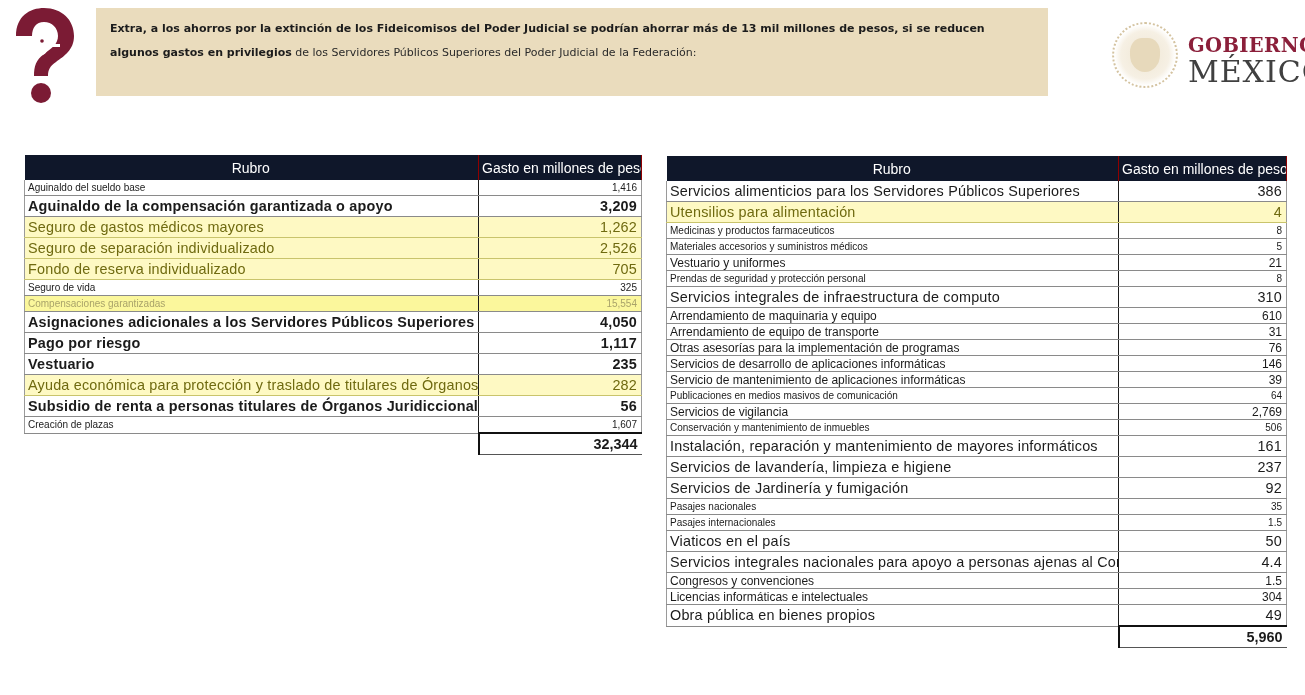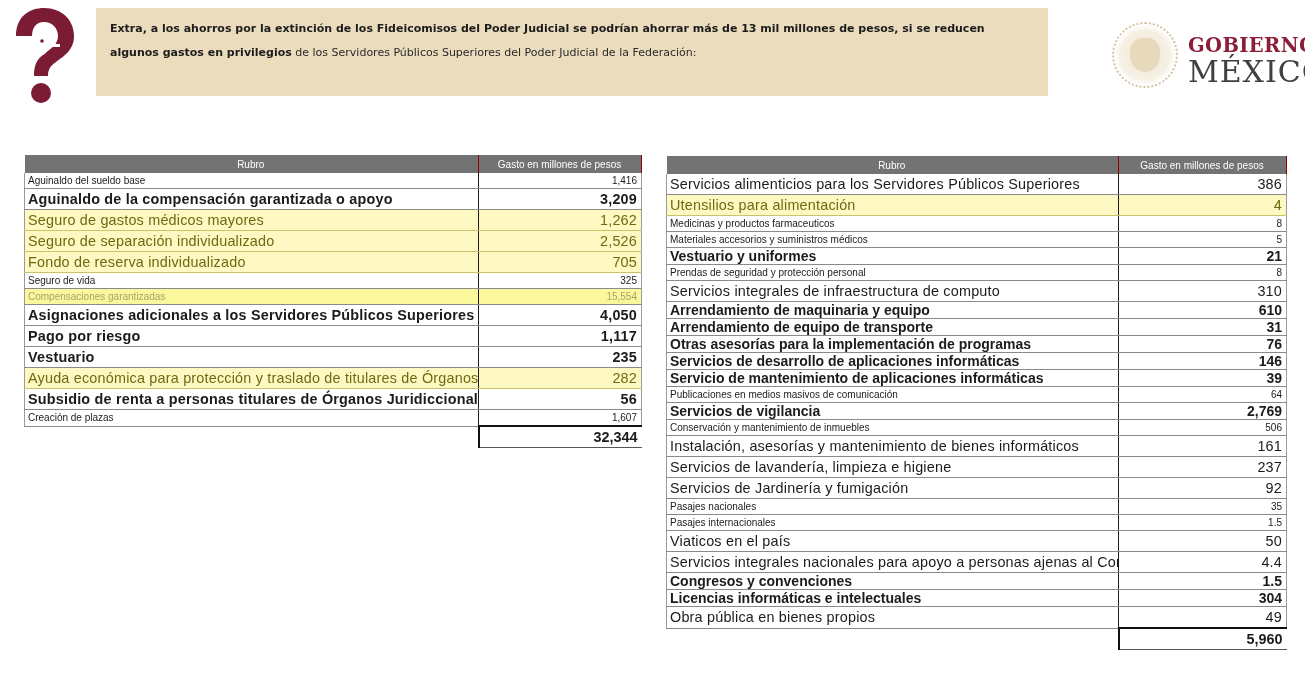--- a/index.html
+++ b/index.html
@@ -8,26 +8,26 @@
   .banner { position:absolute; left:96px; top:8px; width:952px; height:88px; background:#eadcbd; box-sizing:border-box; padding:9px 14px 0 14px; color:#2a2a2a; font-size:11px; line-height:24px; }
   .banner b { color:#1c1c1c; font-weight:bold; }
   .logo { position:absolute; left:1110px; top:20px; width:236px; height:76px; }
   .seal { position:absolute; left:2px; top:2px; width:66px; height:66px; border-radius:50%; border:2px dotted #d4c3a0; box-sizing:border-box; background:radial-gradient(circle, #efe6d3 0%, #f6f0e4 55%, #ffffff 70%); }
   .seal:after { content:""; position:absolute; left:16px; top:14px; width:30px; height:34px; border-radius:40% 40% 50% 50%; background:#e7d9bb; }
   .gob1 { position:absolute; left:78px; top:14px; font-family:"DejaVu Serif", serif; font-weight:bold; font-size:19.5px; color:#8b1f3a; letter-spacing:0.4px; white-space:nowrap; }
   .gob2 { position:absolute; left:78px; top:34px; font-family:"DejaVu Serif", serif; font-weight:normal; font-size:30px; color:#404040; letter-spacing:1px; white-space:nowrap; }
 
   table.t { position:absolute; border-collapse:collapse; table-layout:fixed; font-family:"Liberation Sans", sans-serif; }
   table.t td, table.t th { padding:0 4px 0 3px; white-space:nowrap; overflow:hidden; }
-  table.t th { background:#737373; color:#ffffff; font-weight:normal; font-size:10px; height:18px; border-right:1px solid #8f0000; }
+  table.t th { background:#0f172a; color:#ffffff; font-weight:normal; font-size:14px; height:25px; border-right:1px solid #8f0000; }
   table.t td { border-bottom:1.5px solid #8a8a8a; color:#1b1b1b; }
   table.t td.c1 { border-left:1px solid #9a9a9a; border-right:1.5px solid #1b1b1b; }
   table.t td.c2 { text-align:right; border-right:1px solid #9a9a9a; }
   tr.s td { font-size:10px; height:15px; font-family:"Liberation Sans Narrow", "Liberation Sans", sans-serif; }
-  tr.sb td { font-size:14px; height:15px; font-weight:bold; }
+  tr.sb td { font-size:12px; height:15px; font-weight:normal; }
   tr.b td { font-size:14.4px; height:20px; font-weight:bold; letter-spacing:0.2px; }
   tr.bn td { font-size:14.4px; height:20px; font-weight:normal; letter-spacing:0.2px; }
   tr.y td { background:#fef9c3; color:#6f6a10; }
   tr.y td.c1, tr.y td.c2 { border-bottom-color:#c9c46c; }
   tr.yn td { font-weight:normal; }
   tr.ys td { background:#fbf79c; color:#a9a36a; font-size:10px; height:15px; font-weight:normal; }
   tr.tot td { border:none; font-size:14.4px; font-weight:bold; height:20px; }
   tr.tot td.c2 { border-left:2px solid #111; border-top:2px solid #111; border-bottom:1.5px solid #555; border-right:none; }
   #left { left:24px; top:155px; width:617px; }
   #right { left:666px; top:156px; width:620px; }
@@ -189,21 +189,21 @@
       </tr>
       <tr class="sb">
         <td class="c1">Servicios de vigilancia</td>
         <td class="c2">2,769</td>
       </tr>
       <tr class="s">
         <td class="c1">Conservación y mantenimiento de inmuebles</td>
         <td class="c2">506</td>
       </tr>
       <tr class="bn">
-        <td class="c1">Instalación, asesorías y mantenimiento de bienes informáticos</td>
+        <td class="c1">Instalación, reparación y mantenimiento de mayores informáticos</td>
         <td class="c2">161</td>
       </tr>
       <tr class="bn">
         <td class="c1">Servicios de lavandería, limpieza e higiene</td>
         <td class="c2">237</td>
       </tr>
       <tr class="bn">
         <td class="c1">Servicios de Jardinería y fumigación</td>
         <td class="c2">92</td>
       </tr>

